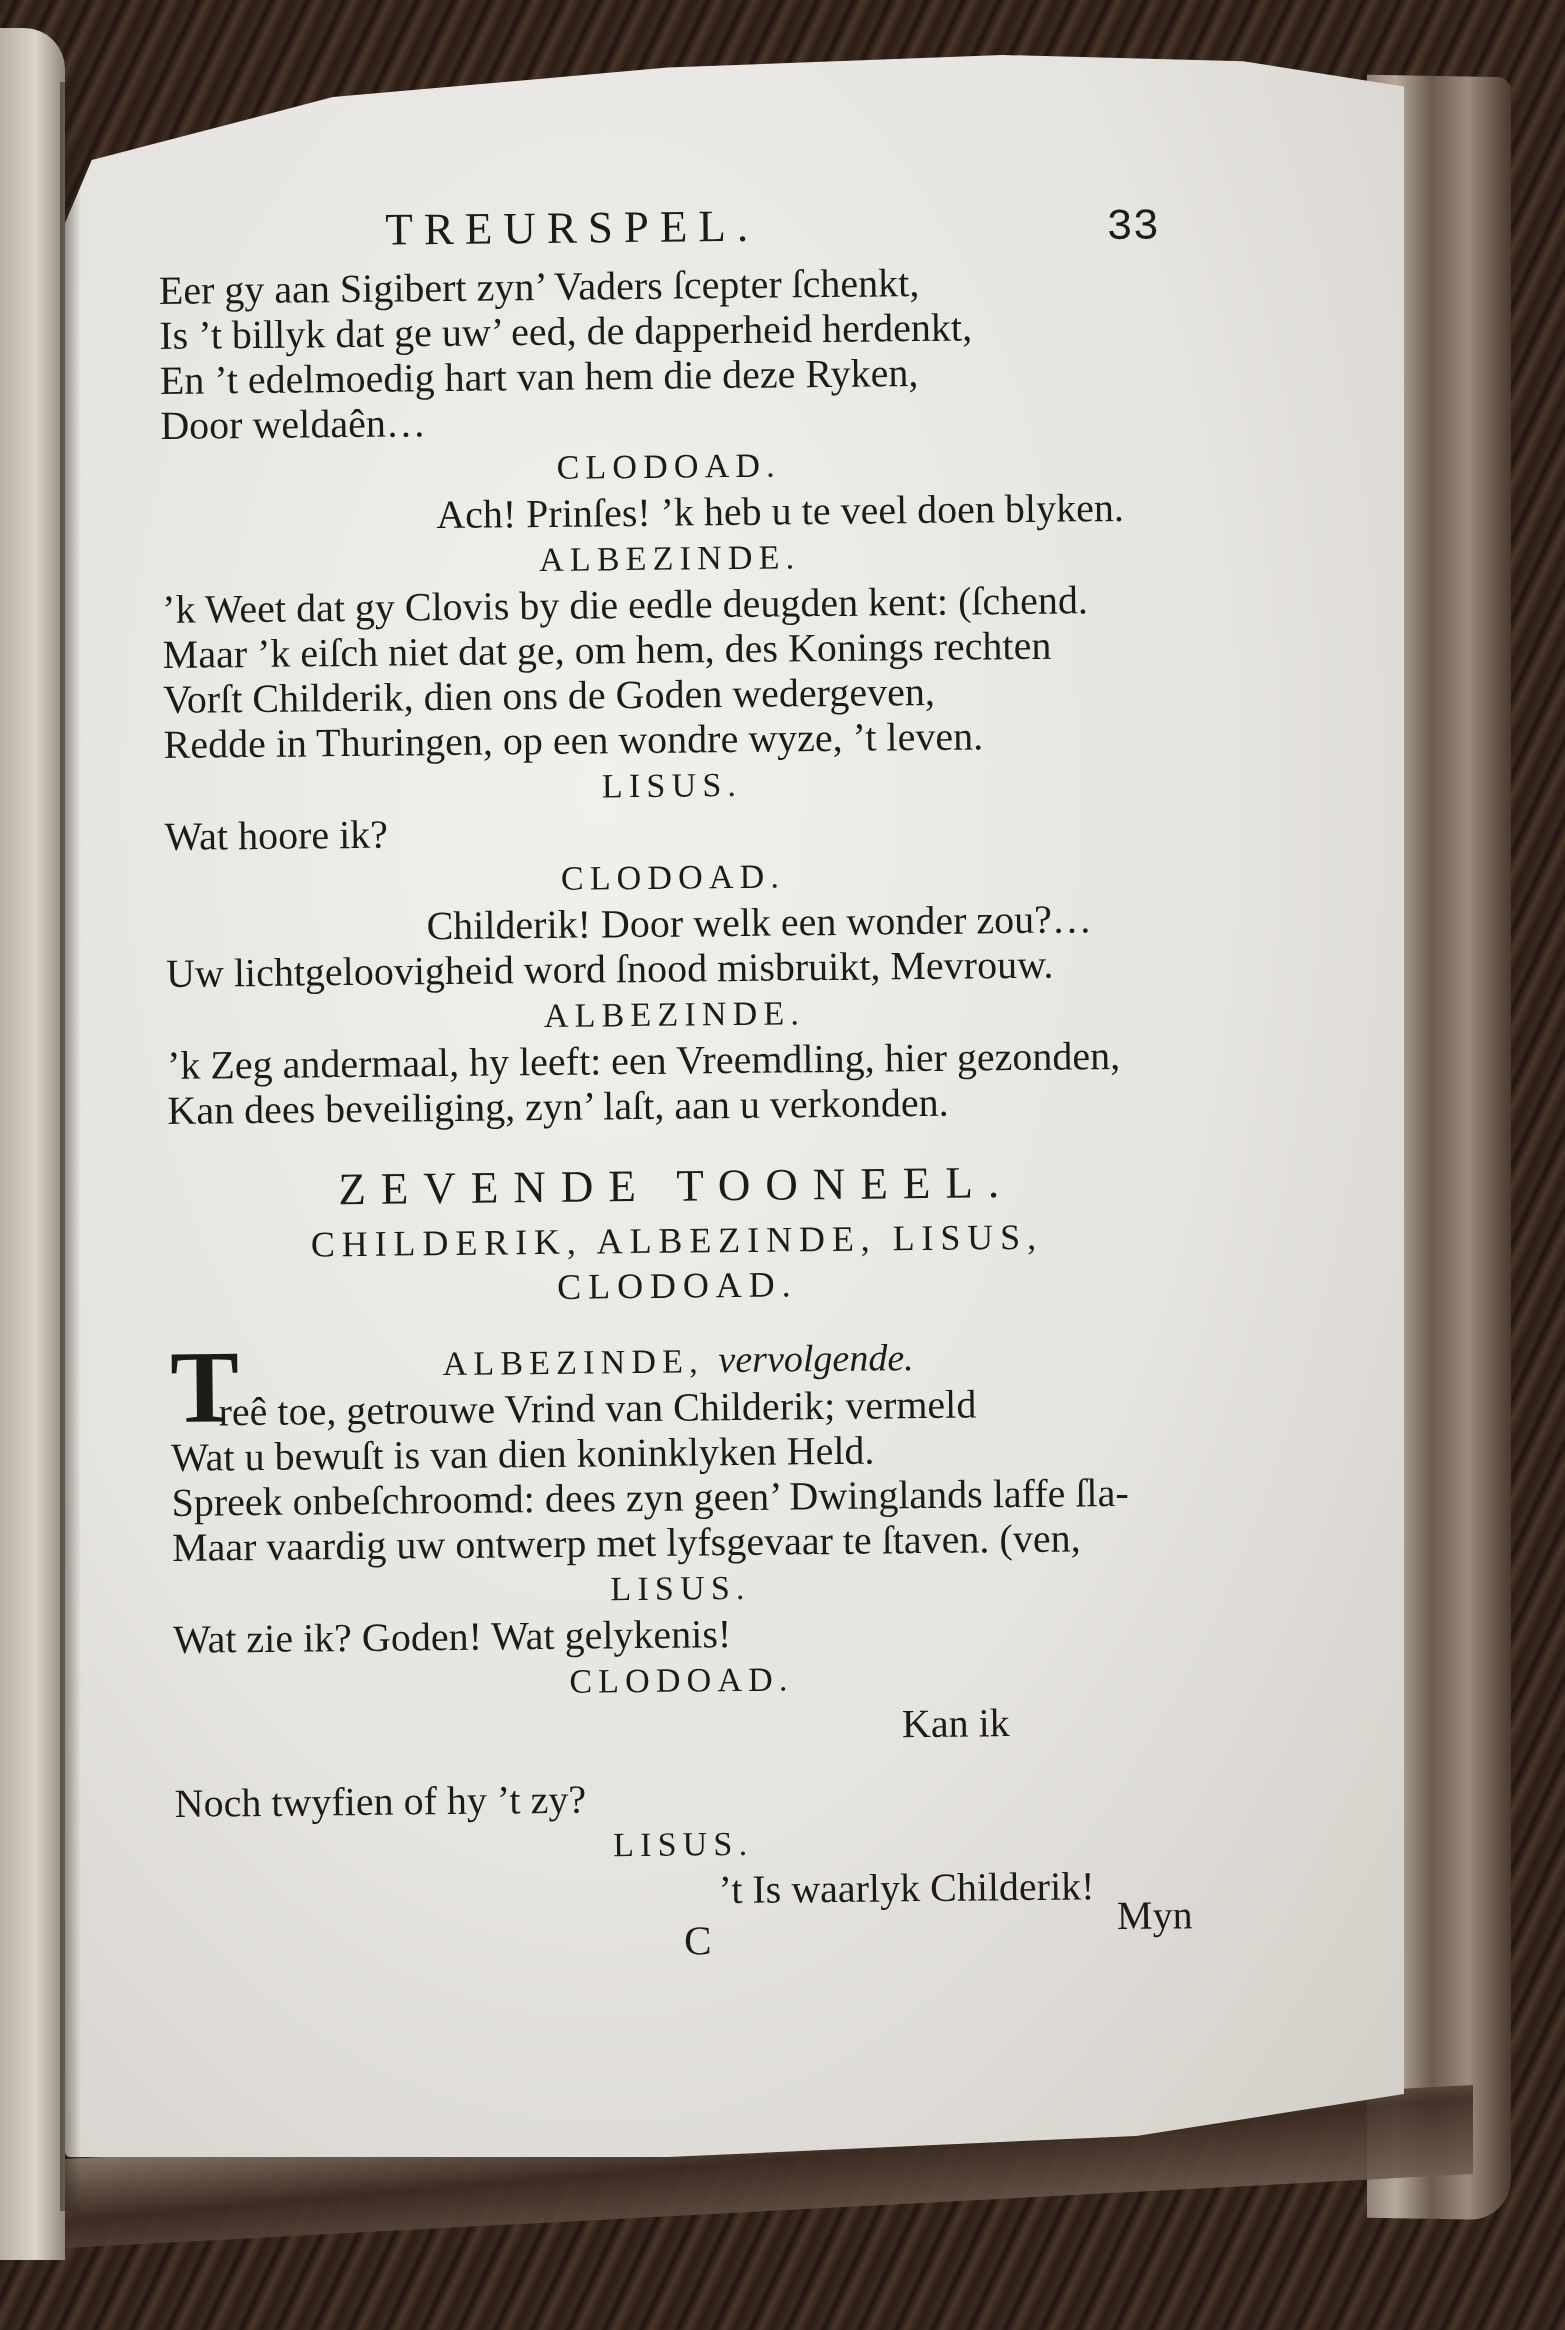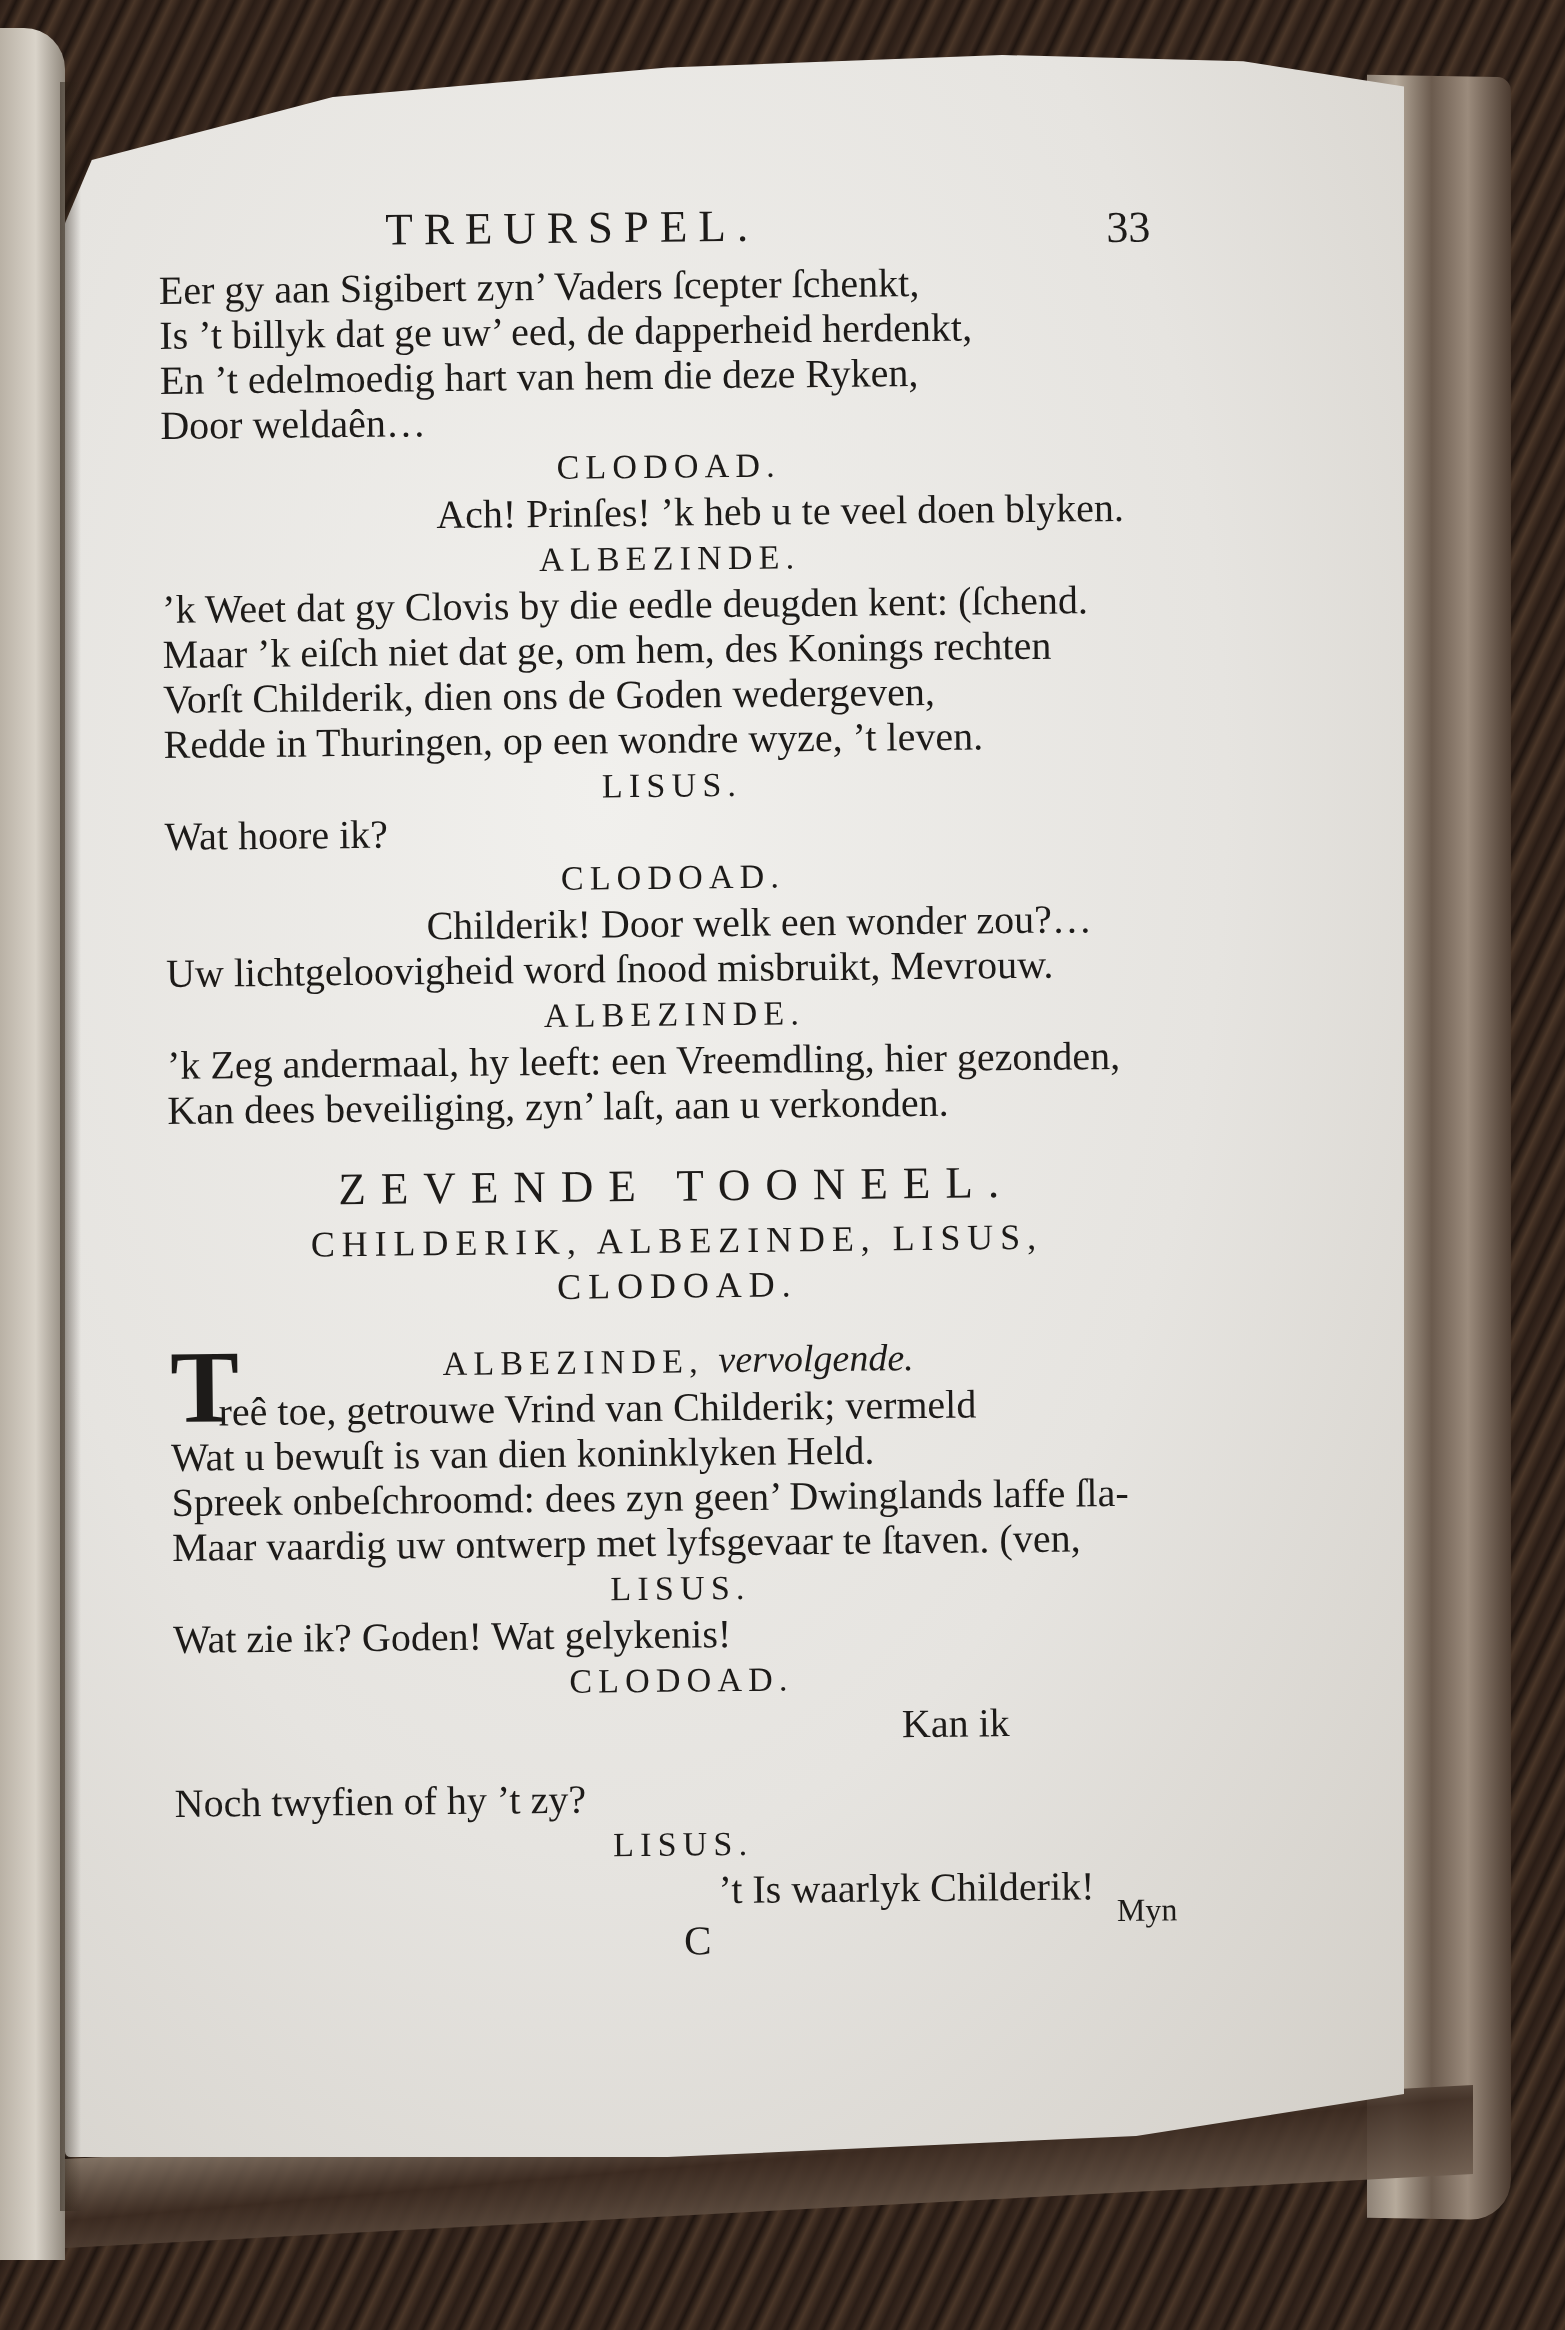--- a/index.html
+++ b/index.html
@@ -44,21 +44,21 @@
     transform: rotate(-0.6deg);
     transform-origin: left top;
   }
   .running-head {
     position: relative; height: 62px;
   }
   .running-title {
     position: absolute; left: 227px; top: 0; font-size: 45px; letter-spacing: 11px;
   }
   .page-number {
-    position: absolute; left: 948px; top: 5.5px; font-size: 44px;
+    position: absolute; left: 948px; top: 5.5px; font-size: 44px; font-family: Liberation Mono, monospace;
   }
   .line {
     font-size: 40px; line-height: 45px; white-space: nowrap;
   }
   .speaker {
     font-size: 34px; line-height: 47px; text-align: center; letter-spacing: 6.2px;
     font-variant: small-caps;
   }
   .indent-1 { padding-left: 275px; }
   .indent-2 { padding-left: 261px; }
@@ -74,21 +74,21 @@
   .dropcap-wrap { position: relative; }
   .dropcap {
     position: absolute; left: 0; top: 1.4px; font-size: 103px; line-height: 89px; font-weight: bold;
   }
   .dropcap-first { padding-left: 48px; }
   .italic { font-style: italic; letter-spacing: 0; font-variant: normal; font-size: 38px; }
   .footer {
     position: relative; height: 55px; margin-top: 4.1px;
   }
   .signature { position: absolute; left: 508px; top: 0; font-size: 41px; }
-  .catchword { position: absolute; left: 941px; top: -20.6px; font-size: 32px; }
+  .catchword { position: absolute; left: 941px; top: -20.6px; font-size: 40px; }
 </style>
 </head>
 <body>
 
 <div class="left-page"></div>
 <div class="page-stack"></div>
 <div class="bottom-edge"></div>
 <div class="page"></div>
 <div class="spine-shadow"></div>
 

